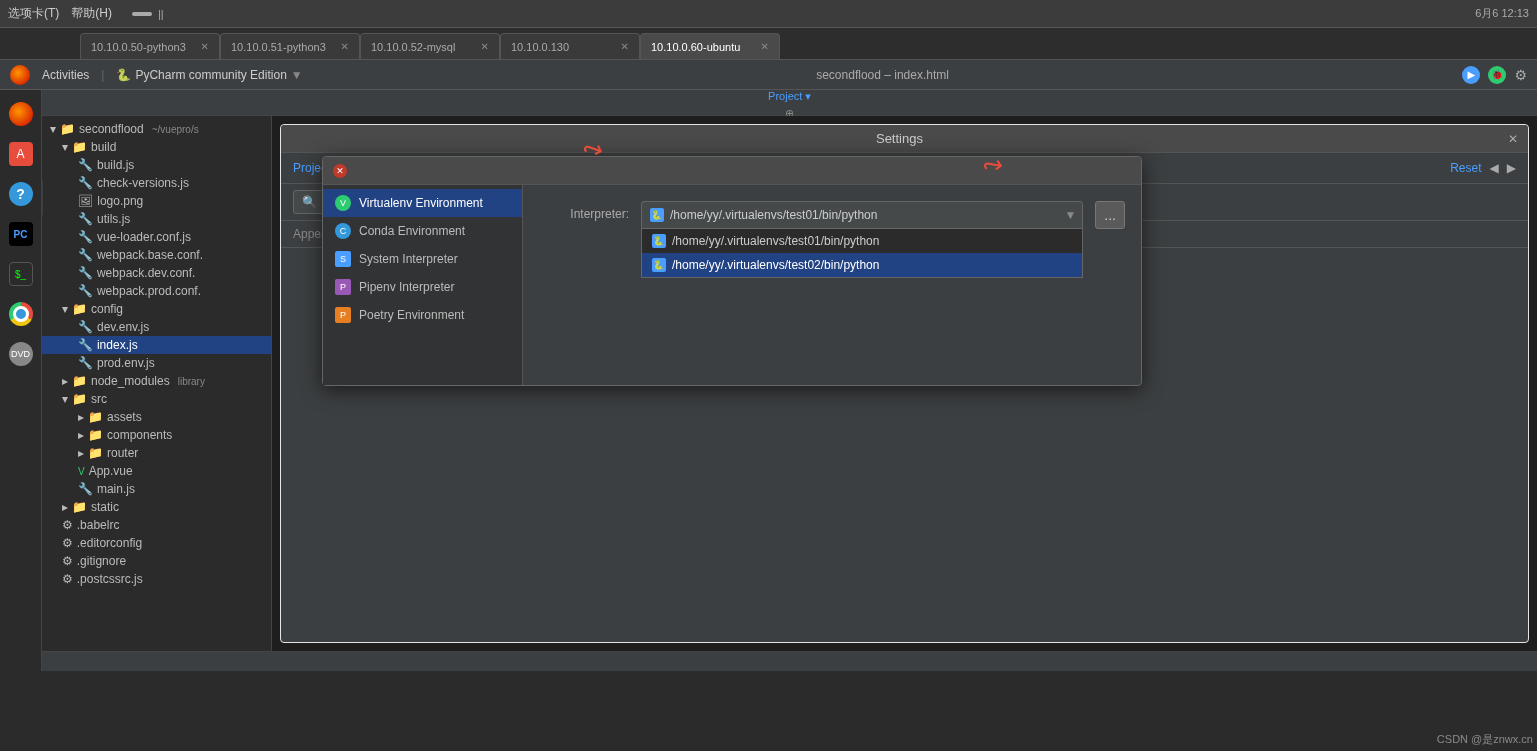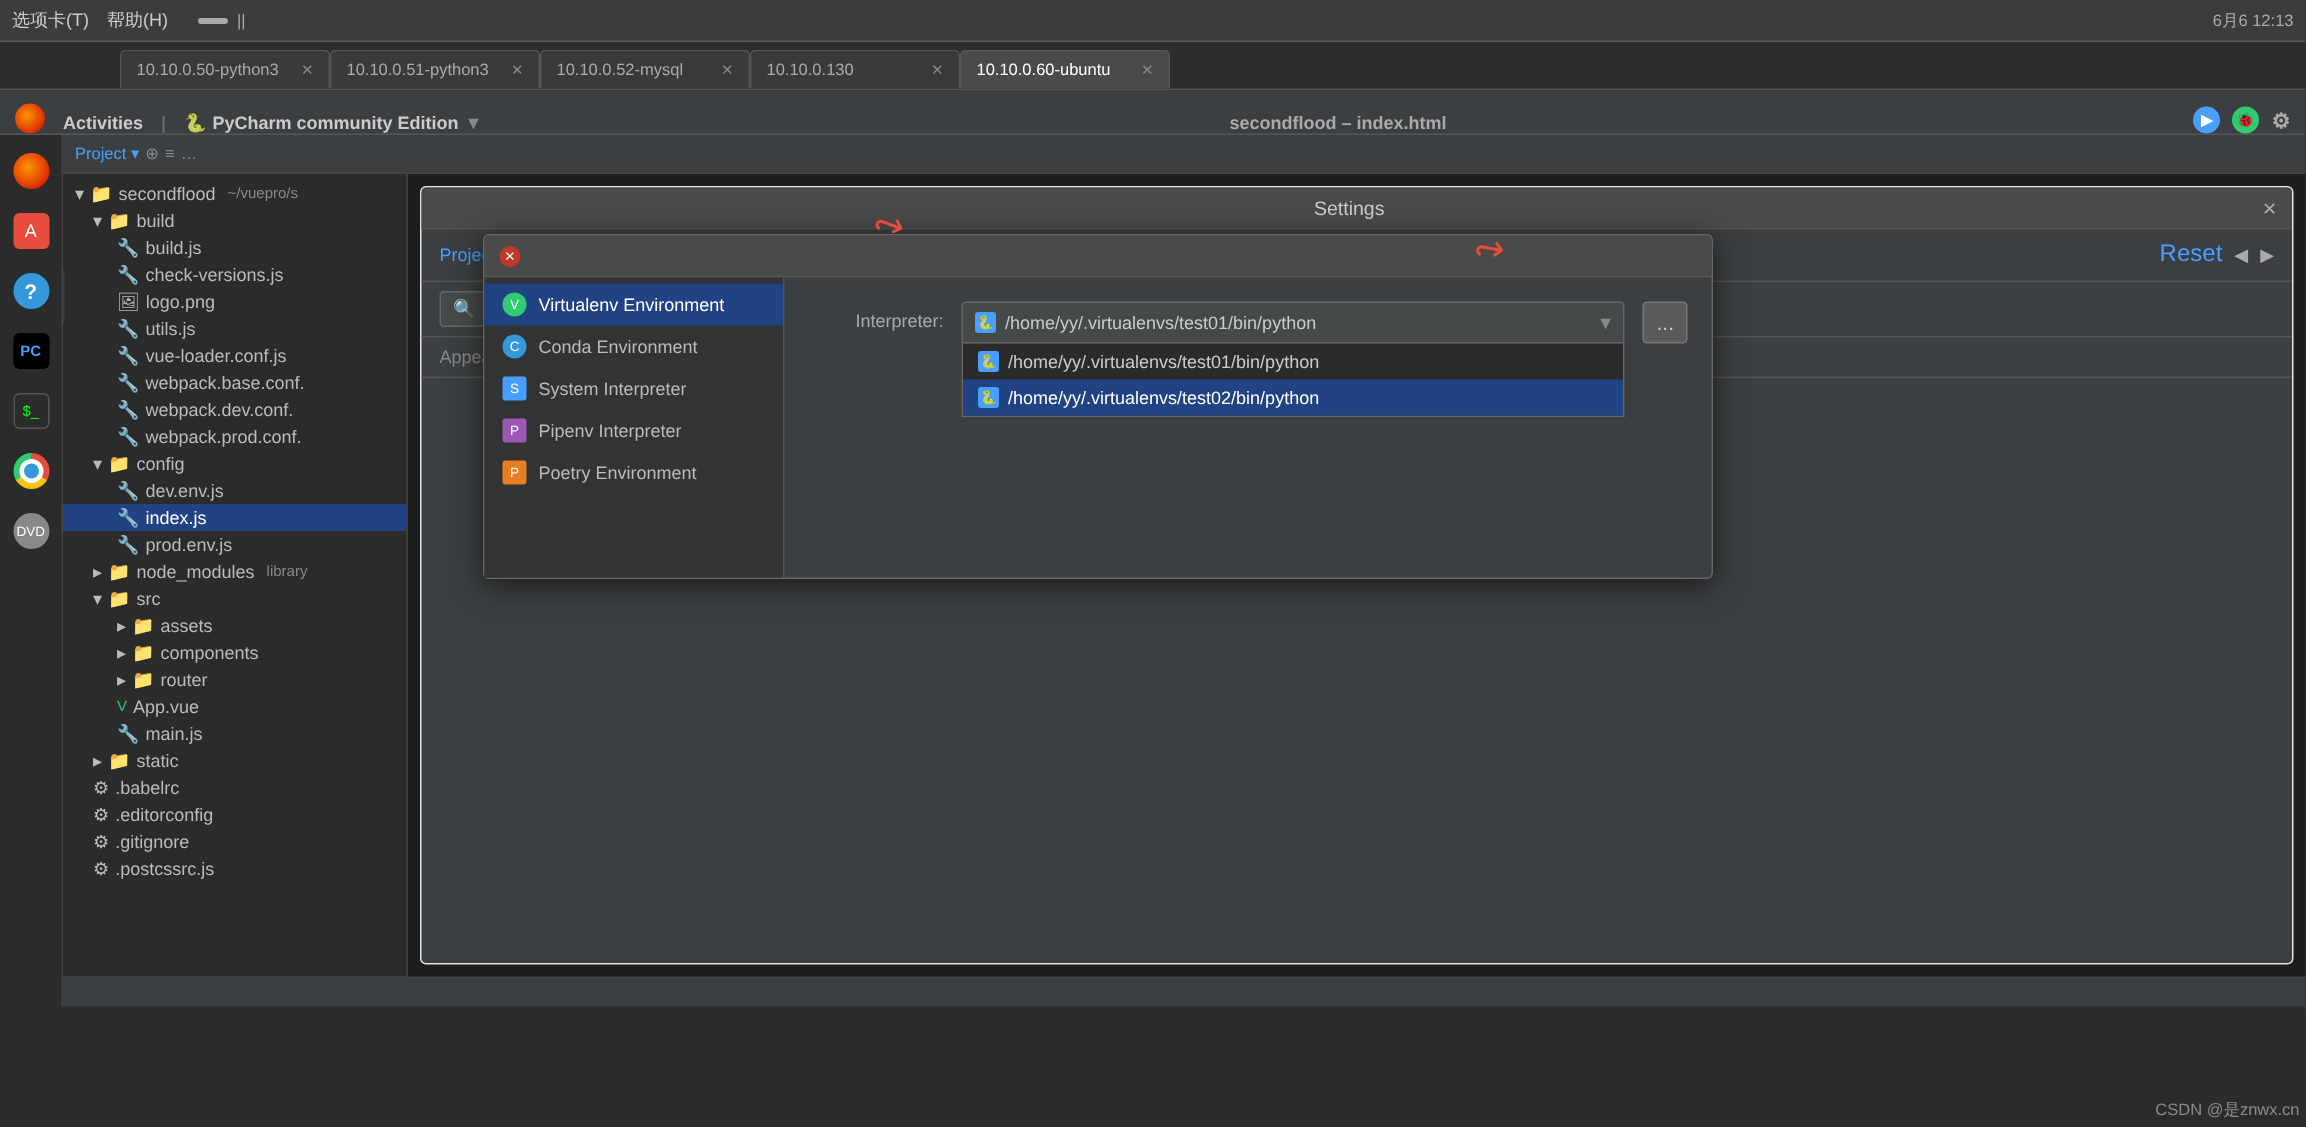--- a/index.html
+++ b/index.html
@@ -57,25 +57,24 @@
       margin-left: auto;
       color: #888;
       font-size: 10px;
     }
 
     
     .app-header {
       height: 30px;
       background: #3c3f41;
       display: flex;
-      align-items: flex-end;
+      align-items: center;
       padding: 0 10px;
       gap: 12px;
       border-bottom: 1px solid #555;
-      font-weight: bold;
     }
     .app-header .firefox-icon {
       width: 20px;
       height: 20px;
       border-radius: 50%;
       background: radial-gradient(circle at 40% 40%, #ff9500, #c00);
       flex-shrink: 0;
     }
     .activities-btn {
       color: #ccc;
@@ -133,20 +132,21 @@
 
     
     .path-bar {
       height: 26px;
       background: #3c3f41;
       display: flex;
       align-items: center;
       padding: 0 8px;
       gap: 4px;
       border-bottom: 1px solid #444;
+      flex-direction: column;
     }
     .path-bar span {
       color: #aaa;
       font-size: 11px;
     }
 
     
     .content-area {
       display: flex;
       flex: 1;
@@ -423,21 +423,21 @@
             </div>
 
             <div style="padding:8px 12px;display:flex;align-items:center;border-bottom:1px solid #555;">
               <span style="font-size:12px;color:#aaa;">
                 <span style="color:#4a9eff;">Project: secondflood</span>
                 <span style="color:#888;margin:0 4px;">›</span>
                 <span style="color:#ccc;">Python Interpreter</span>
                 <span style="color:#888;margin-left:6px;font-size:11px;">📌</span>
               </span>
               <div style="margin-left:auto;display:flex;gap:8px;align-items:center;">
-                <span style="color:#4a9eff;cursor:pointer;font-size:16px;">Reset</span>
+                <span style="color:#4a9eff;cursor:pointer;font-size:12px;">Reset</span>
                 <span style="color:#aaa;cursor:pointer;">◀</span>
                 <span style="color:#aaa;cursor:pointer;">▶</span>
               </div>
             </div>
 
             <div style="padding:6px 12px;border-bottom:1px solid #555;">
               <input style="width: 200px; height: 24px; background: rgb(69, 73, 74); border: 1px solid rgb(102, 102, 102); border-radius: 3px; padding: 0px 8px; color: rgb(204, 204, 204); font-size: 12px;" placeholder="🔍">
             </div>
 
             <div style="padding:6px 12px;font-size:12px;color:#888;border-bottom:1px solid #555;">

